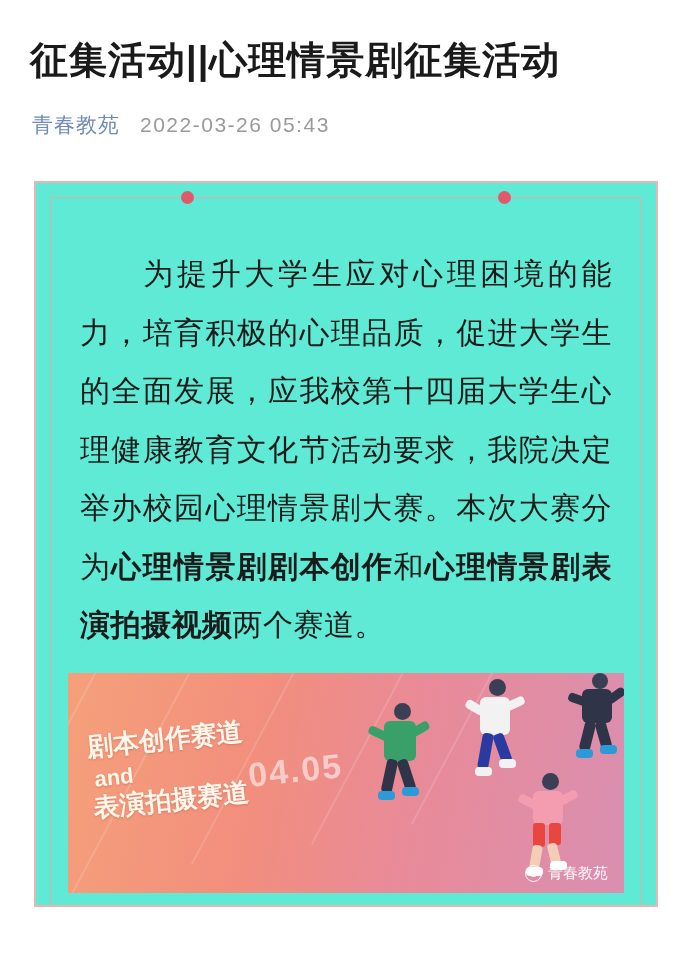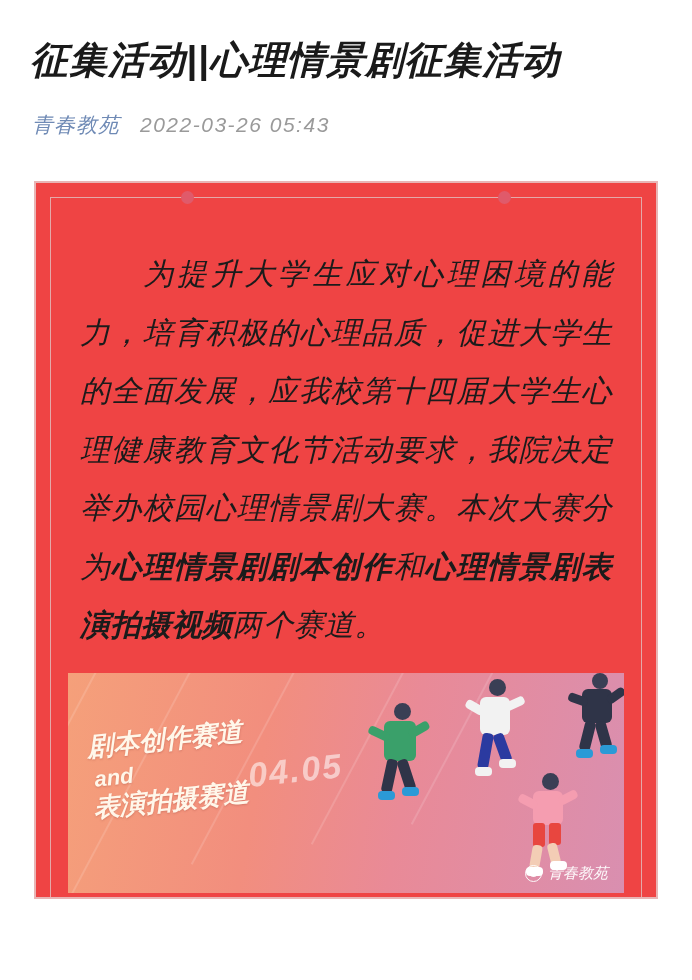--- a/index.html
+++ b/index.html
@@ -9,21 +9,20 @@
     background: #ffffff;
     font-family: "Liberation Sans", sans-serif;
     overflow: hidden;
   }
   .page {
     position: relative;
     width: 692px;
     height: 980px;
     background: #fff;
     padding: 0;
-    font-style: italic;
   }
   .article-title {
     font-size: 38px;
     font-weight: bold;
     color: #1a1a1a;
     letter-spacing: 1px;
     padding: 36px 30px 0 30px;
     line-height: 1.3;
   }
   .meta-row {
@@ -41,23 +40,23 @@
     font-size: 21px;
     color: #9a9a9a;
     letter-spacing: 1.5px;
   }
   .card-wrap {
     margin: 42px 34px 0 34px;
     position: relative;
   }
   .card {
     position: relative;
-    background: #ef4444;
+    background: #5eead4;
     border: 2px solid #e8b5b5;
-    padding: 28px 18px 4px 18px;
+    padding: 28px 18px 12px 18px;
     margin-top: 40px;
   }
   .card-inner-border {
     position: absolute;
     left: 14px; right: 14px; top: 14px; bottom: 0;
     border-left: 1px solid #e4a9a9;
     border-right: 1px solid #e4a9a9;
     border-top: 1px solid #e4a9a9;
     pointer-events: none;
   }

